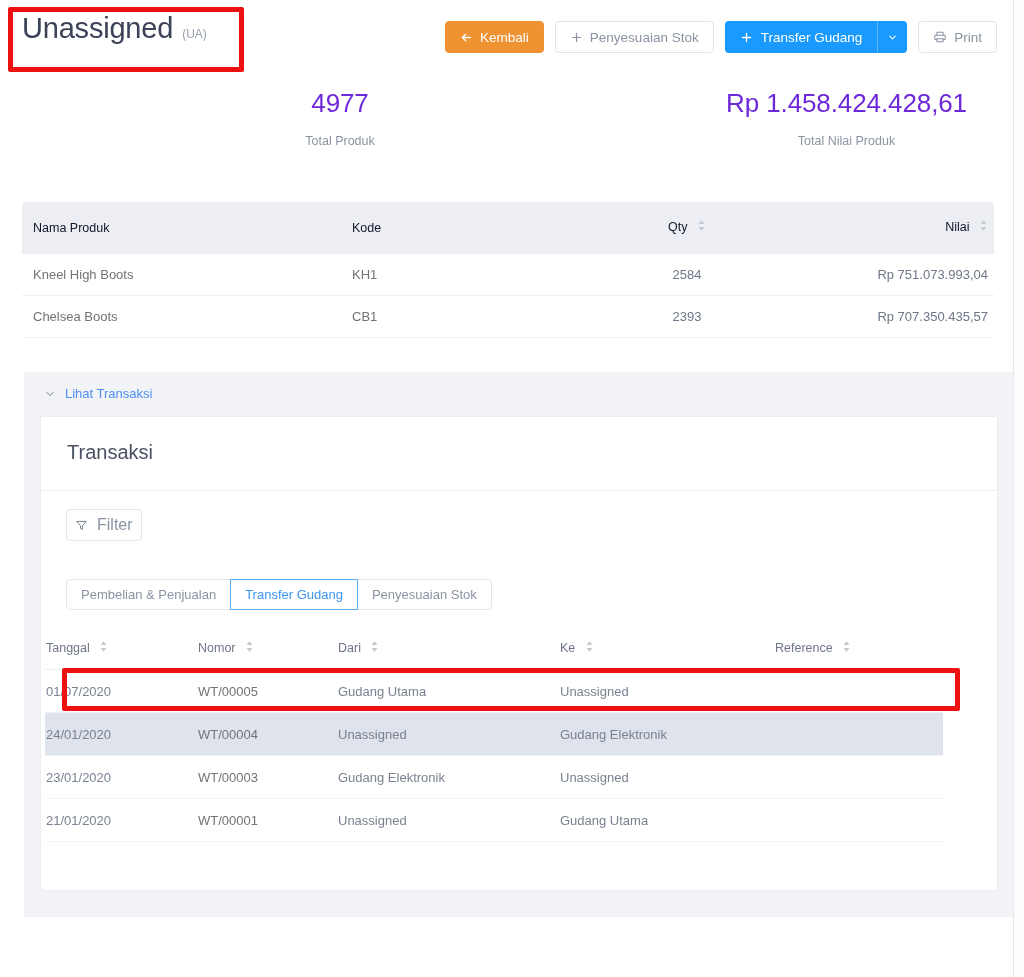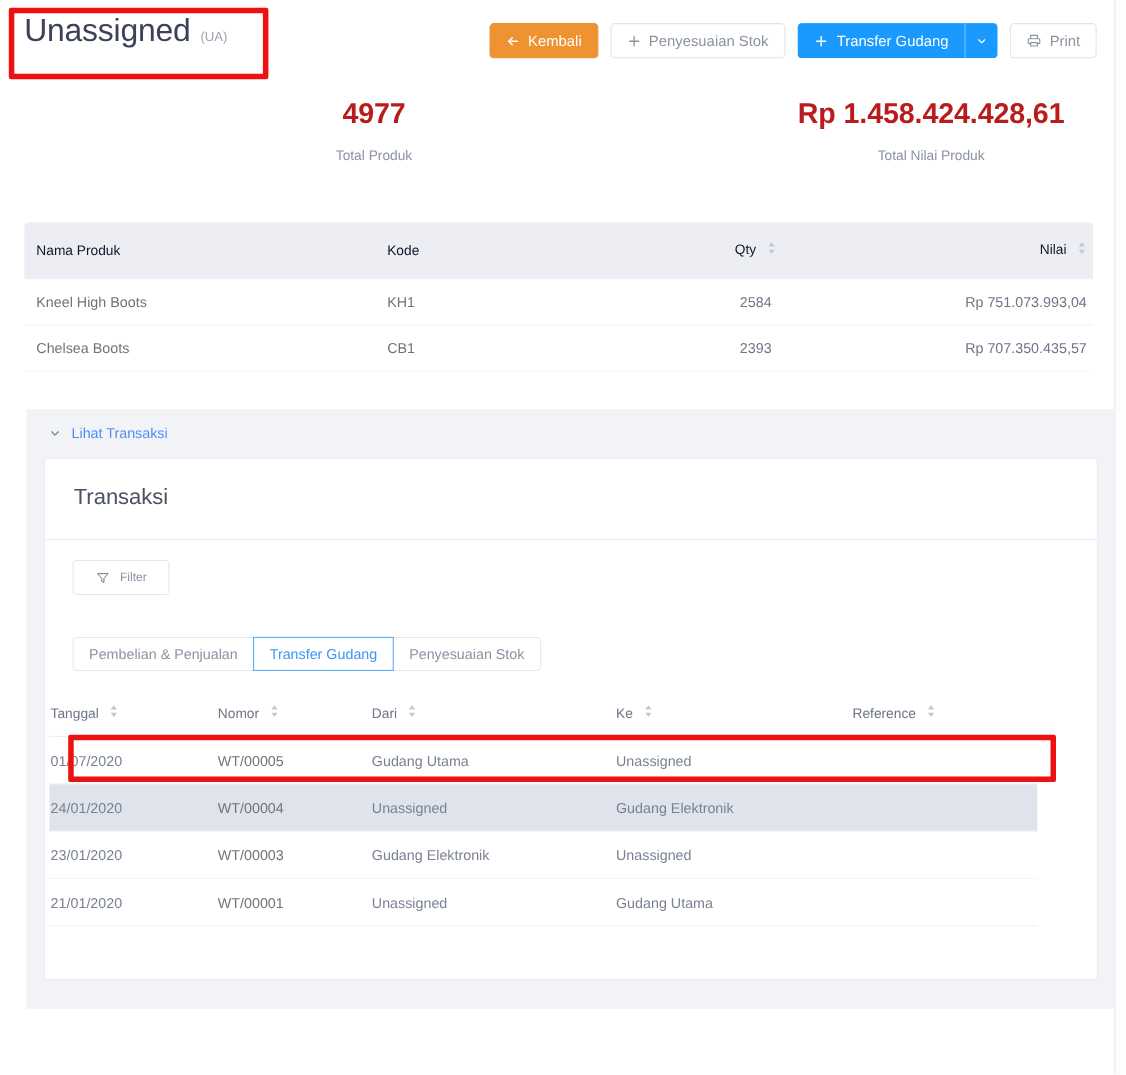--- a/index.html
+++ b/index.html
@@ -90,21 +90,21 @@
 
   
   .stats {
     position: absolute; top: 86px; left: 0; width: 1013px;
     display: flex;
   }
   .stat { text-align: center; }
   .stat-produk { width: 680px; }
   .stat-nilai  { width: 333px; }
   .stat-value {
-    font-size: 26px; color: #b91c1c; font-weight: 700; line-height: 34px;
+    font-size: 26px; color: #6d28d9; font-weight: 400; line-height: 34px;
     letter-spacing: -0.1px;
   }
   .stat-label {
     margin-top: 14px;
     font-size: 12.5px; color: #8b93a3;
   }
 
   
   .prod-table {
     position: absolute; left: 22px; top: 202px;
@@ -156,24 +156,24 @@
   .trx-card-title {
     position: absolute; left: 26px; top: 24px;
     font-size: 20px; color: #4a5160; font-weight: 400;
   }
   .trx-card-sep {
     position: absolute; left: 0; top: 73px; width: 956px; height: 1px;
     background: #edeff3;
   }
   .btn-filter {
     position: absolute; left: 25px; top: 92px;
-    height: 32px; padding: 0 20px;
+    height: 32px; padding: 0 8px;
     display: inline-flex; align-items: center; gap: 9px;
     border: 1px solid #e2e5ea; border-radius: 4px;
-    background: #ffffff; color: #8b93a3; font-size: 11px;
+    background: #ffffff; color: #8b93a3; font-size: 16px;
     cursor: pointer;
   }
   .tabs {
     position: absolute; left: 25px; top: 162px;
     display: flex;
   }
   .tab {
     height: 31px; padding: 0 14px;
     display: inline-flex; align-items: center;
     border: 1px solid #e4e7ec;

